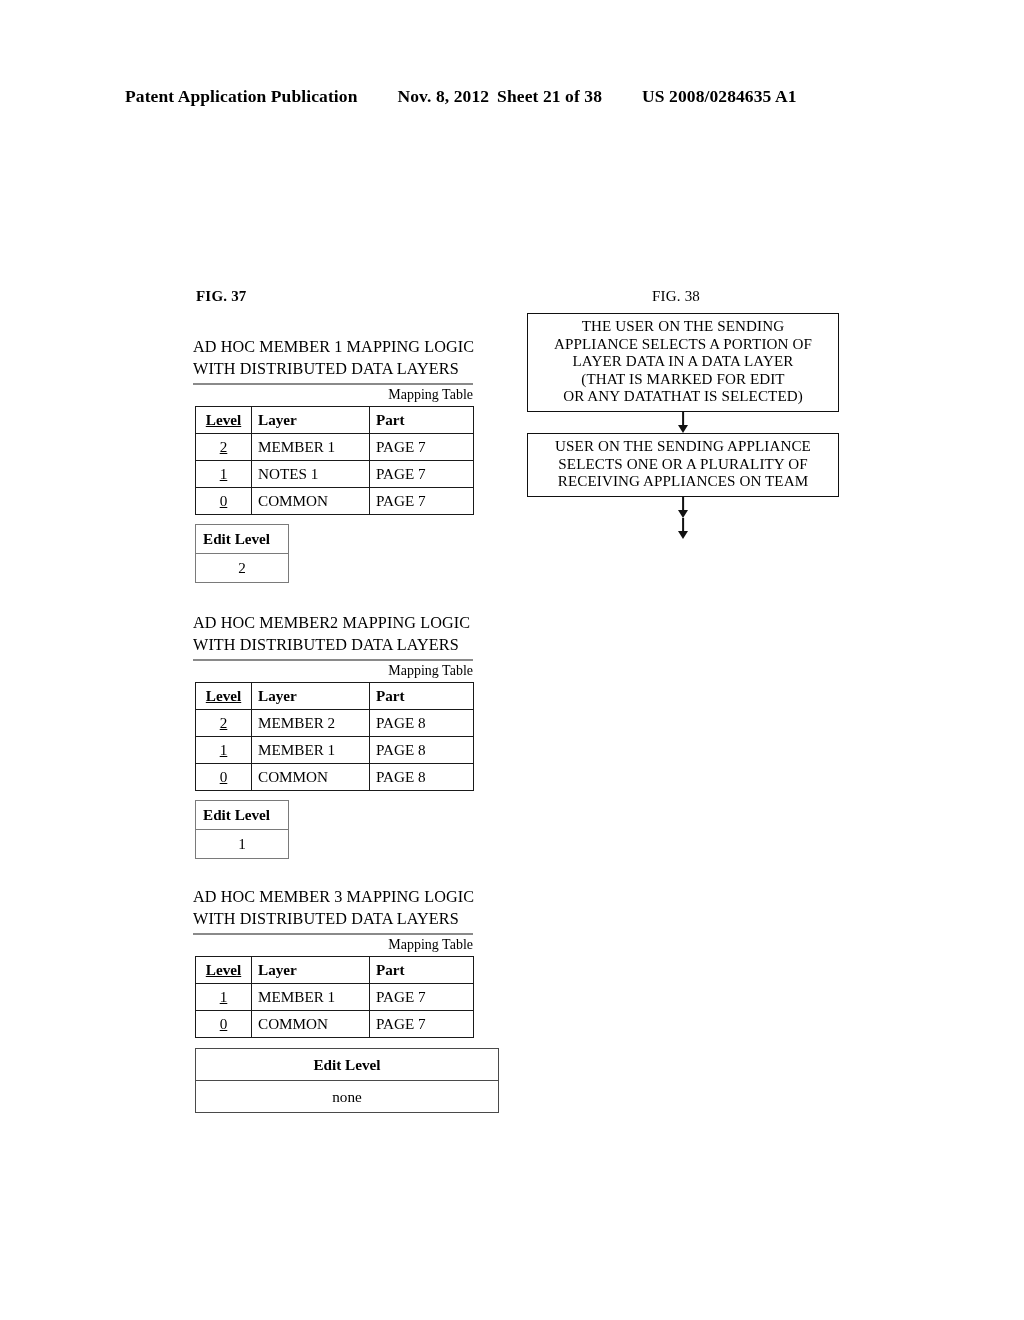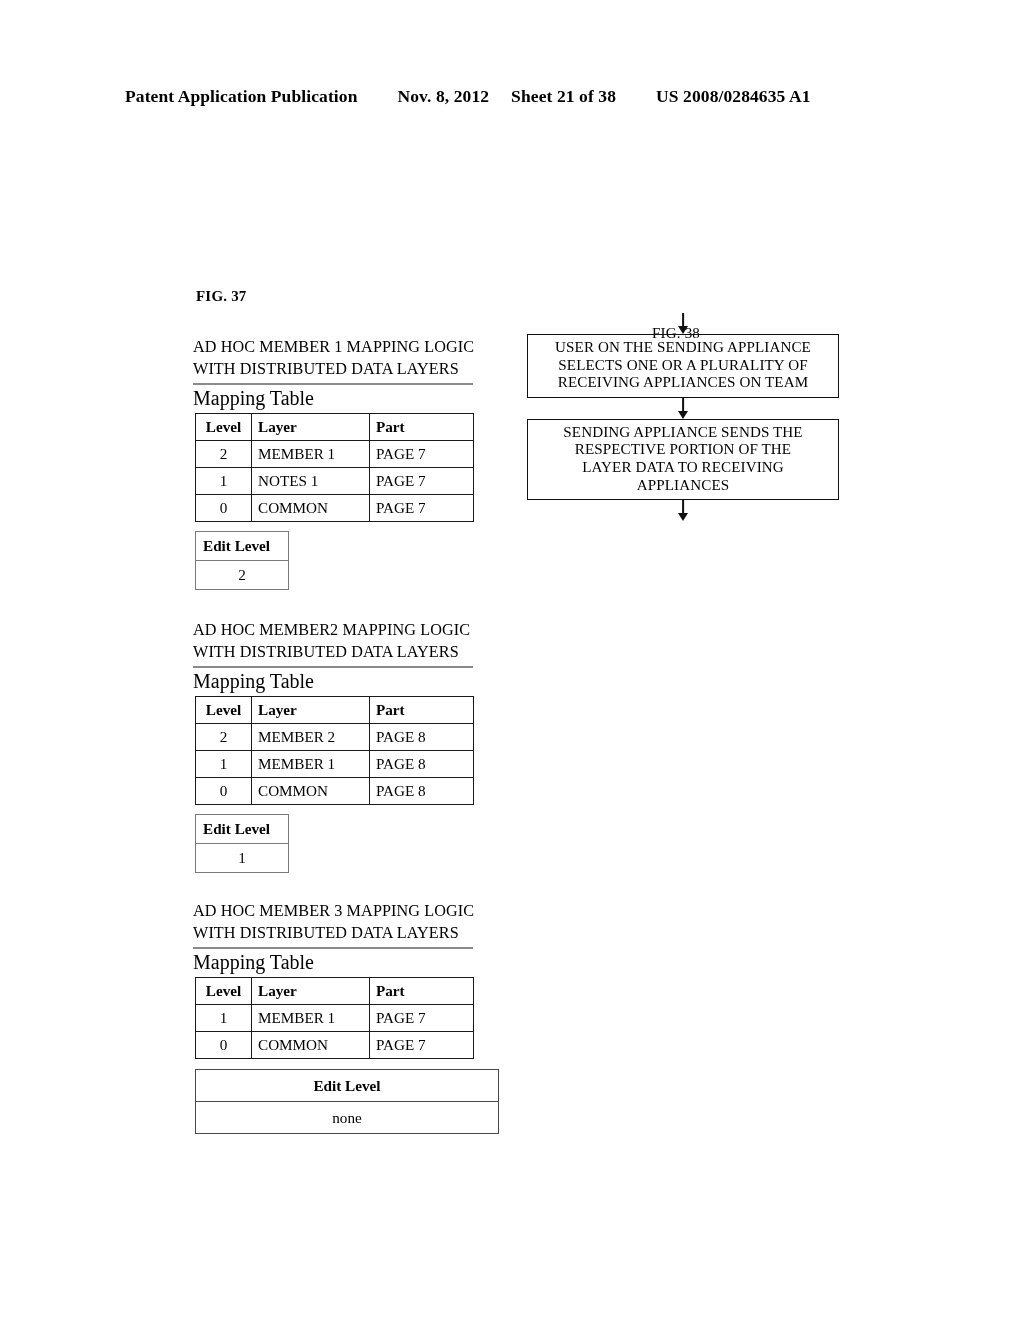--- a/index.html
+++ b/index.html
@@ -24,31 +24,31 @@
     width: 775px;
     display: flex;
     align-items: center;
     font-weight: bold;
     font-size: 17.5px;
     letter-spacing: 0.1px;
     white-space: nowrap;
   }
   .page-header .hdr-pub { }
   .page-header .hdr-date { margin-left: 40px; }
-  .page-header .hdr-sheet { margin-left: 22px; }
+  .page-header .hdr-sheet { margin-left: 8px; }
   .page-header .hdr-patno { margin-left: 40px; }
 
   
   .fig-label {
     position: absolute;
     font-size: 15px;
     letter-spacing: 0.2px;
   }
   #fig37-label { top: 288px; left: 196px; font-weight: bold; }
-  #fig38-label { top: 288px; left: 652px; margin-top: 37px; }
+  #fig38-label { top: 288px; left: 652px; }
 
   
   #fig37 {
     position: absolute;
     top: 336px;
     left: 193px;
     width: 320px;
   }
   .sect { margin-bottom: 0; }
   .sect-title {
@@ -59,22 +59,22 @@
     width: 292px;
   }
   .sect-rule {
     width: 280px;
     height: 2px;
     background: #8a8a8a;
     margin-top: 3px;
     margin-bottom: 2px;
   }
   .tbl-caption {
-    font-size: 20px;
-    text-align: left;
+    font-size: 14px;
+    text-align: right;
     width: 280px;
     margin-top: 0;
     margin-bottom: 3px;
   }
 
   table.map-table {
     border-collapse: collapse;
     width: 278px;
     table-layout: fixed;
     margin-left: 2px;
@@ -89,20 +89,21 @@
   table.map-table col.c-level { width: 56px; }
   table.map-table col.c-layer { width: 118px; }
   table.map-table col.c-part  { width: 104px; }
 
   table.map-table td.th {
     font-weight: bold;
   }
   table.map-table td.level-cell {
     text-align: center;
     padding-left: 0;
+    text-decoration: underline;
   }
 
   
   .edit-box {
     width: 94px;
     margin-left: 2px;
     margin-top: 9px;
     border: 1.2px solid #6d6d6d;
     border-collapse: collapse;
     table-layout: fixed;
@@ -335,39 +336,40 @@
           <td>none</td>
         </tr>
       </tbody>
     </table>
   </div>
 
 </div>
 
 <div id="fig38">
 
+  <div class="flow-box">THE USER ON THE SENDING
+APPLIANCE SELECTS A PORTION OF
+LAYER DATA IN A DATA LAYER
+(THAT IS MARKED FOR EDIT
+OR ANY DATATHAT IS SELECTED)</div>
 
   <div class="flow-arrow">
     <div class="shaft"></div>
     <div class="head"></div>
   </div>
 
   <div class="flow-box">USER ON THE SENDING APPLIANCE
 SELECTS ONE OR A PLURALITY OF
 RECEIVING APPLIANCES ON TEAM</div>
 
   <div class="flow-arrow">
     <div class="shaft"></div>
     <div class="head"></div>
   </div>
 
-  <div class="flow-box">SENDING APPLIANCE SENDS THE
-RESPECTIVE PORTION OF THE
-LAYER DATA TO RECEIVING
-APPLIANCES</div>
 
   <div class="flow-arrow">
     <div class="shaft"></div>
     <div class="head"></div>
   </div>
 
 
 </div>
 
 </body></html>

